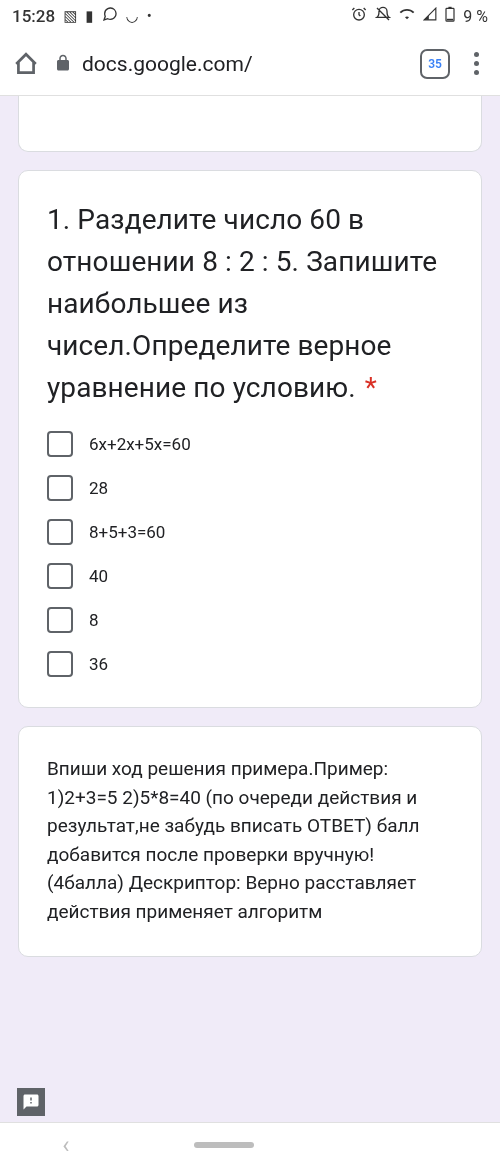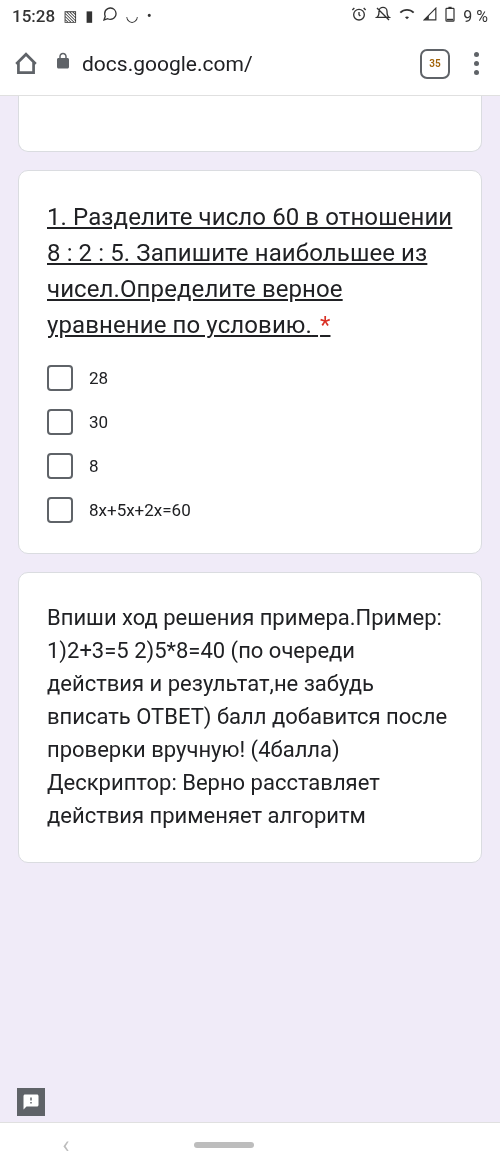--- a/index.html
+++ b/index.html
@@ -50,40 +50,40 @@
     .home-icon {
       width: 28px;
       height: 28px;
       display: flex;
       align-items: center;
       justify-content: center;
     }
     .url-box {
       flex: 1;
       display: flex;
-      align-items: flex-start;
+      align-items: flex-end;
       gap: 10px;
       font-size: 21px;
       color: #202124;
     }
     .lock-icon {
       color: #5f6368;
       font-size: 18px;
     }
     .tab-count {
       width: 30px;
       height: 30px;
       border: 2.5px solid #5f6368;
       border-radius: 7px;
       display: flex;
       align-items: center;
       justify-content: center;
-      font-size: 10px;
+      font-size: 12px;
       font-weight: 600;
-      color: #a16207;
+      color: #3b82f6;
     }
     .menu-dots {
       width: 24px;
       display: flex;
       flex-direction: column;
       align-items: center;
       gap: 4px;
     }
     .menu-dots span {
       width: 5px;
@@ -104,27 +104,26 @@
       border-top: none;
     }
     .card {
       background: #fff;
       border-radius: 10px;
       border: 1px solid #dadce0;
       padding: 28px 28px 30px 28px;
       margin-bottom: 18px;
     }
     .question-title {
-      font-size: 24px;
+      font-size: 28px;
       color: #202124;
       line-height: 1.5;
       font-weight: 400;
       letter-spacing: 0.1px;
       margin-bottom: 22px;
-      text-decoration: underline;
     }
     .required {
       color: #d93025;
       margin-left: 2px;
     }
     .options {
       display: flex;
       flex-direction: column;
       gap: 18px;
     }
@@ -138,21 +137,21 @@
       height: 26px;
       border: 2.5px solid #5f6368;
       border-radius: 4px;
       flex-shrink: 0;
     }
     .option-label {
       font-size: 17px;
       color: #202124;
     }
     .desc-text {
-      font-size: 22px;
+      font-size: 19px;
       color: #202124;
       line-height: 1.5;
       font-weight: 400;
     }
     .feedback-btn {
       position: absolute;
       left: 17px;
       bottom: 50px;
       width: 28px;
       height: 28px;
@@ -267,33 +266,41 @@
   <div class="card-partial"></div>
 
   <div class="card">
     <div class="question-title">
       <span>1. Разделите число 60 в отношении 8 : 2 : 5. Запишите наибольшее из чисел.Определите верное уравнение по условию.</span>
       <span class="required">*</span>
     </div>
     <div class="options">
       <div class="option">
         <div class="checkbox"></div>
+        <span class="option-label">6x+2x+5x=60</span>
+      </div>
+      <div class="option">
+        <div class="checkbox"></div>
         <span class="option-label">28</span>
       </div>
       <div class="option">
         <div class="checkbox"></div>
-        <span class="option-label">30</span>
+        <span class="option-label">8+5+3=60</span>
+      </div>
+      <div class="option">
+        <div class="checkbox"></div>
+        <span class="option-label">40</span>
       </div>
       <div class="option">
         <div class="checkbox"></div>
         <span class="option-label">8</span>
       </div>
       <div class="option">
         <div class="checkbox"></div>
-        <span class="option-label">8x+5x+2x=60</span>
+        <span class="option-label">36</span>
       </div>
     </div>
   </div>
 
   <div class="card">
     <div class="desc-text">Впиши ход решения примера.Пример: 1)2+3=5 2)5*8=40 (по очереди действия и результат,не забудь вписать ОТВЕТ) балл добавится после проверки вручную! (4балла) Дескриптор: Верно расставляет действия применяет алгоритм</div>
   </div>
 </div>
 
 <div class="feedback-btn">

